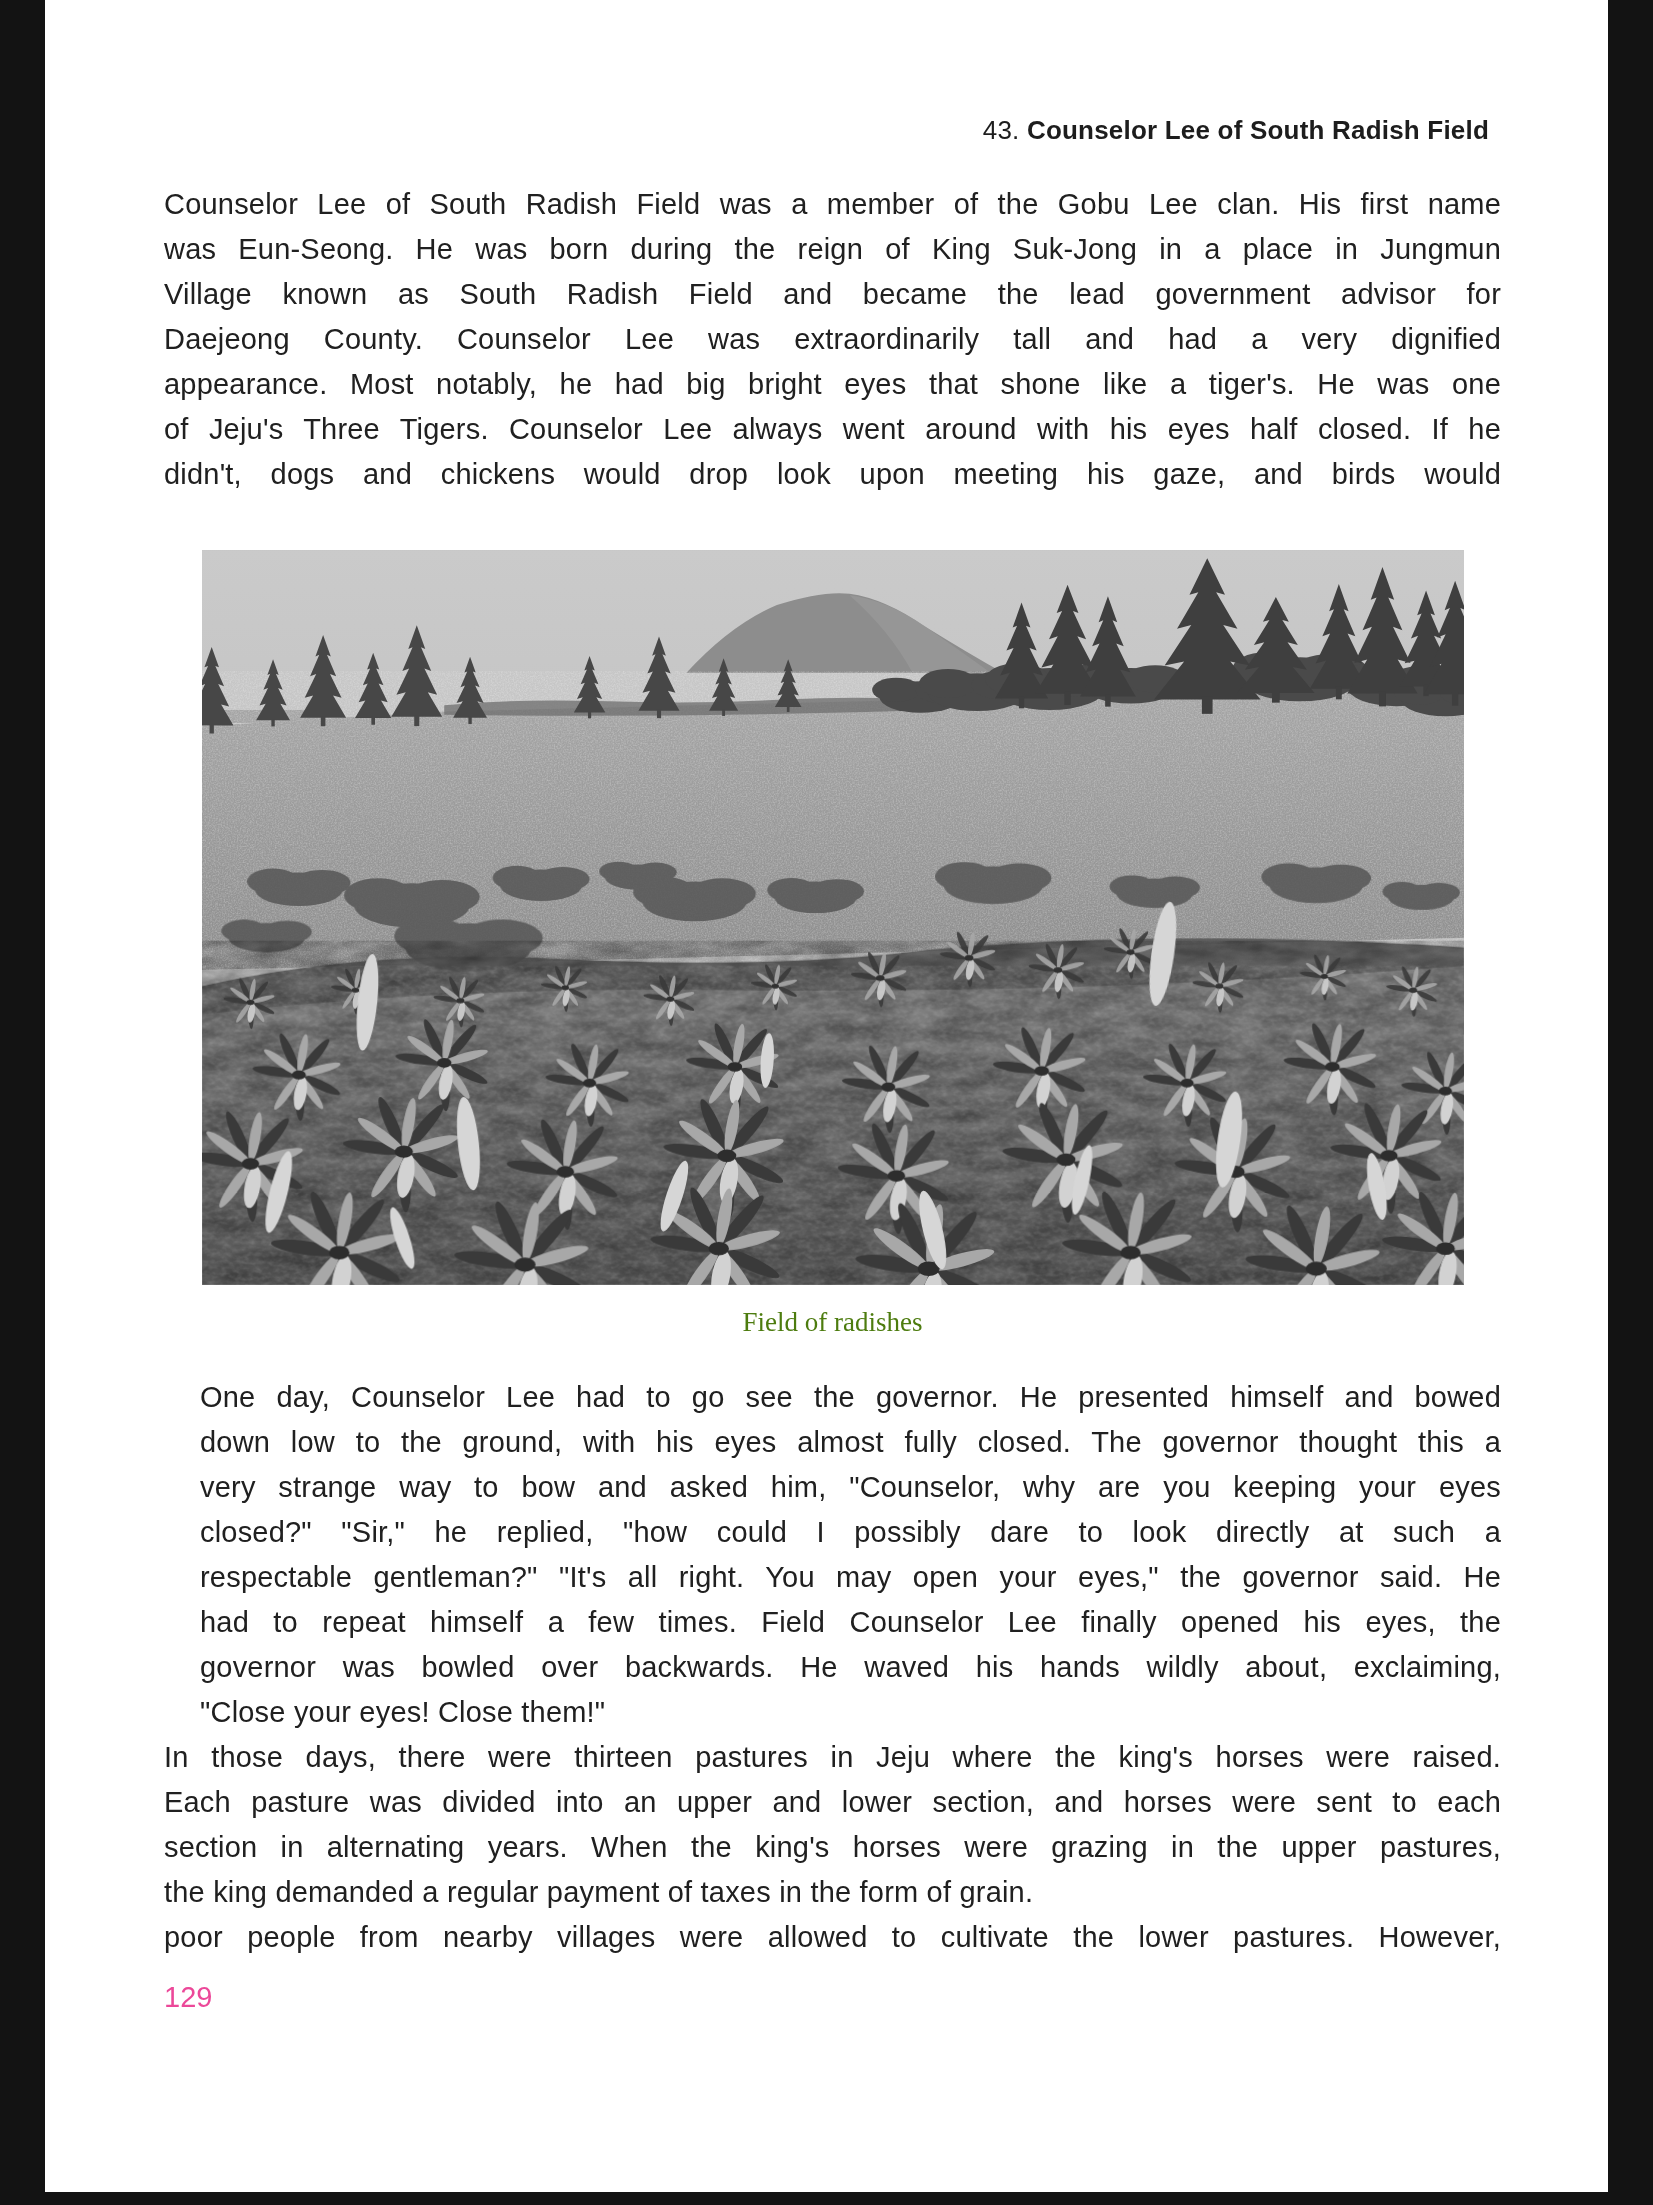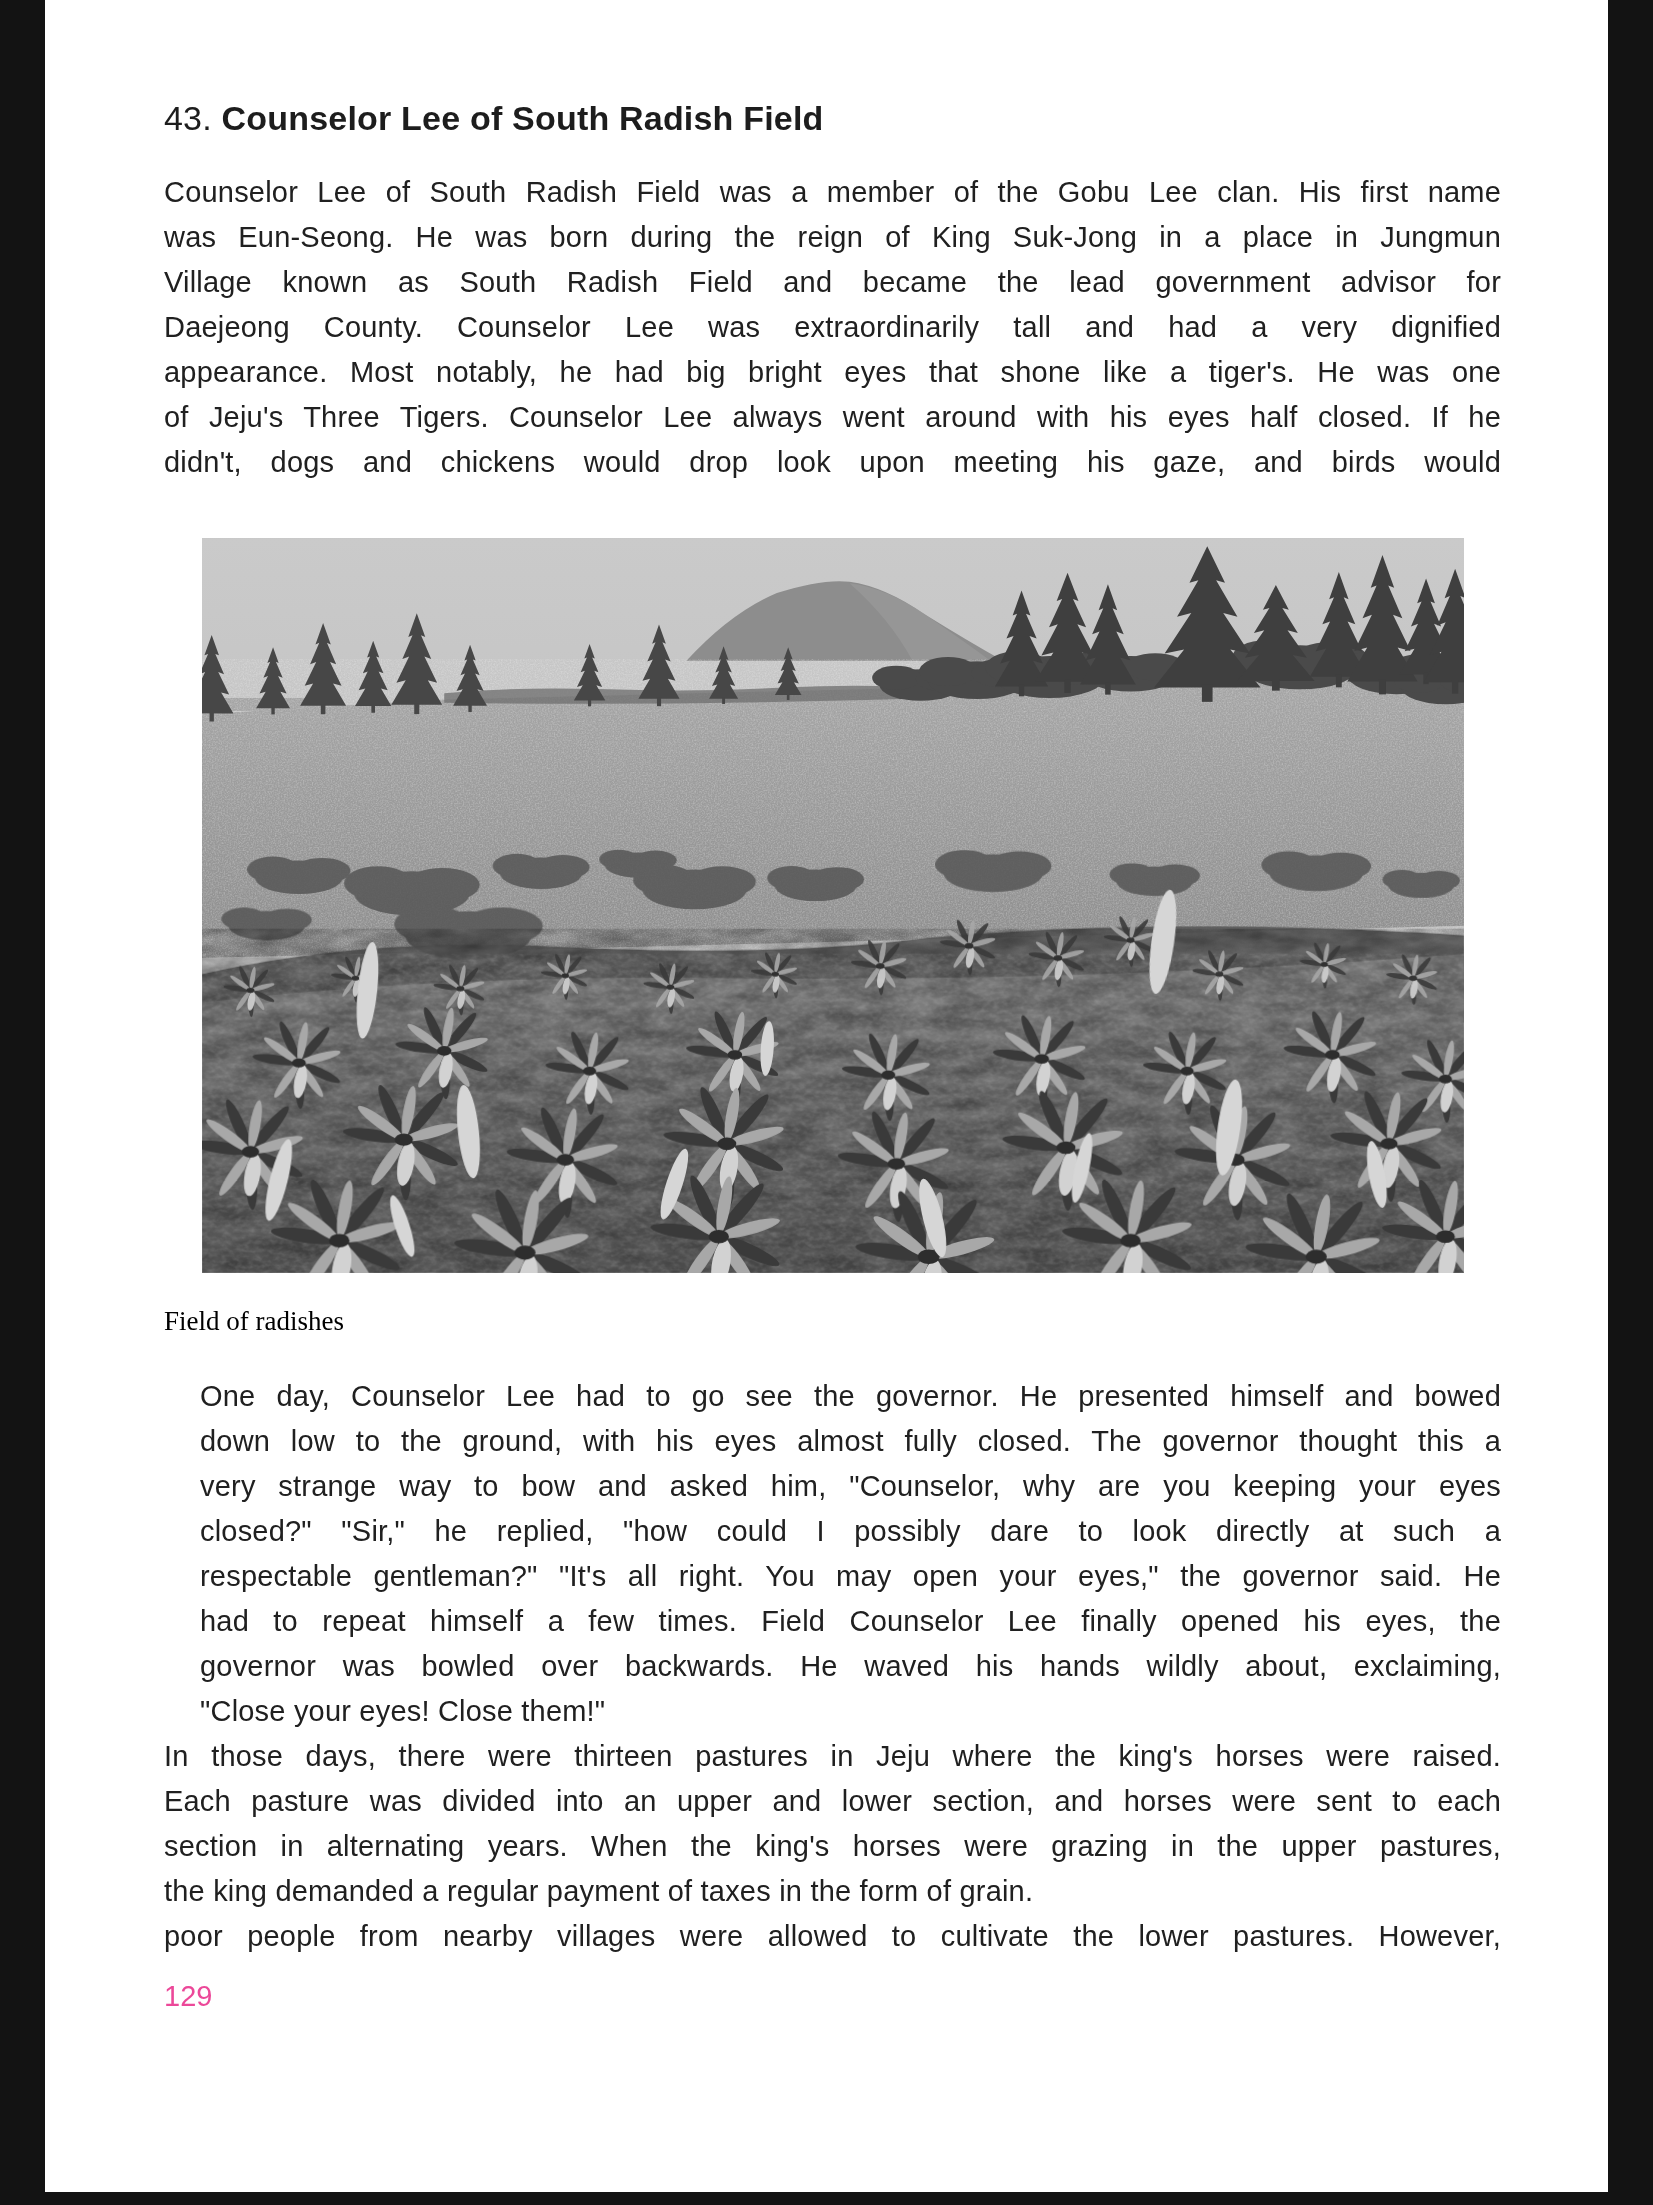--- a/index.html
+++ b/index.html
@@ -1,34 +1,34 @@
 <!DOCTYPE html>
 <html style="font-size:13px"><head>
 <meta charset="utf-8">
 <style>
   html,body{margin:0;padding:0;background:#131313;}
   body{width:1653px;height:2205px;position:relative;overflow:hidden;
        font-family:"Liberation Sans","DejaVu Sans",sans-serif;}
   .page{position:absolute;left:45px;top:0;width:1563px;height:2192px;
         background:#ffffff;overflow:hidden;}
   .content{padding:0 107px 0 119px;}
-  .title{margin:0;padding-top:98px;text-align:left;color:#1d1d1d;
-         font-size:34px;line-height:40px;font-weight:400;letter-spacing:0.2px;}
+  .title{margin:12px;padding-top:98px;text-align:right;color:#1d1d1d;
+         font-size:26px;line-height:40px;font-weight:400;letter-spacing:0.2px;}
   .title .bold{font-weight:700;}
   .para{color:#202020;font-size:29px;letter-spacing:0.2px;}
   .p1{margin-top:32px;}
   .p2{margin-top:37px;margin-left:36px;}
   .p3{}
   .jline{line-height:45px;height:45px;text-align:justify;
          -moz-text-align-last:justify;text-align-last:justify;white-space:normal;}
   .jline.last{text-align-last:left;-moz-text-align-last:left;}
   figure{margin:53px 0 0 0;}
   .photo{width:1262px;height:735px;margin:0 auto;background:#bfbfbf;}
   .photo svg{display:block;}
-  figcaption{margin-top:32px;text-align:left;color:#000000;
+  figcaption{margin-top:21px;text-align:center;color:#4d7c0f;
              font-family:"Liberation Serif","DejaVu Serif",serif;font-size:27px;line-height:32px;}
   .pageno{margin-top:21px;text-align:left;color:#ec4899;font-size:29px;line-height:32px;}
 </style>
 </head>
 <body>
 
 <div class="page">
   <div class="content">
 
     <h1 class="title"><span>43.</span> <span class="bold">Counselor Lee of South Radish Field</span></h1>

